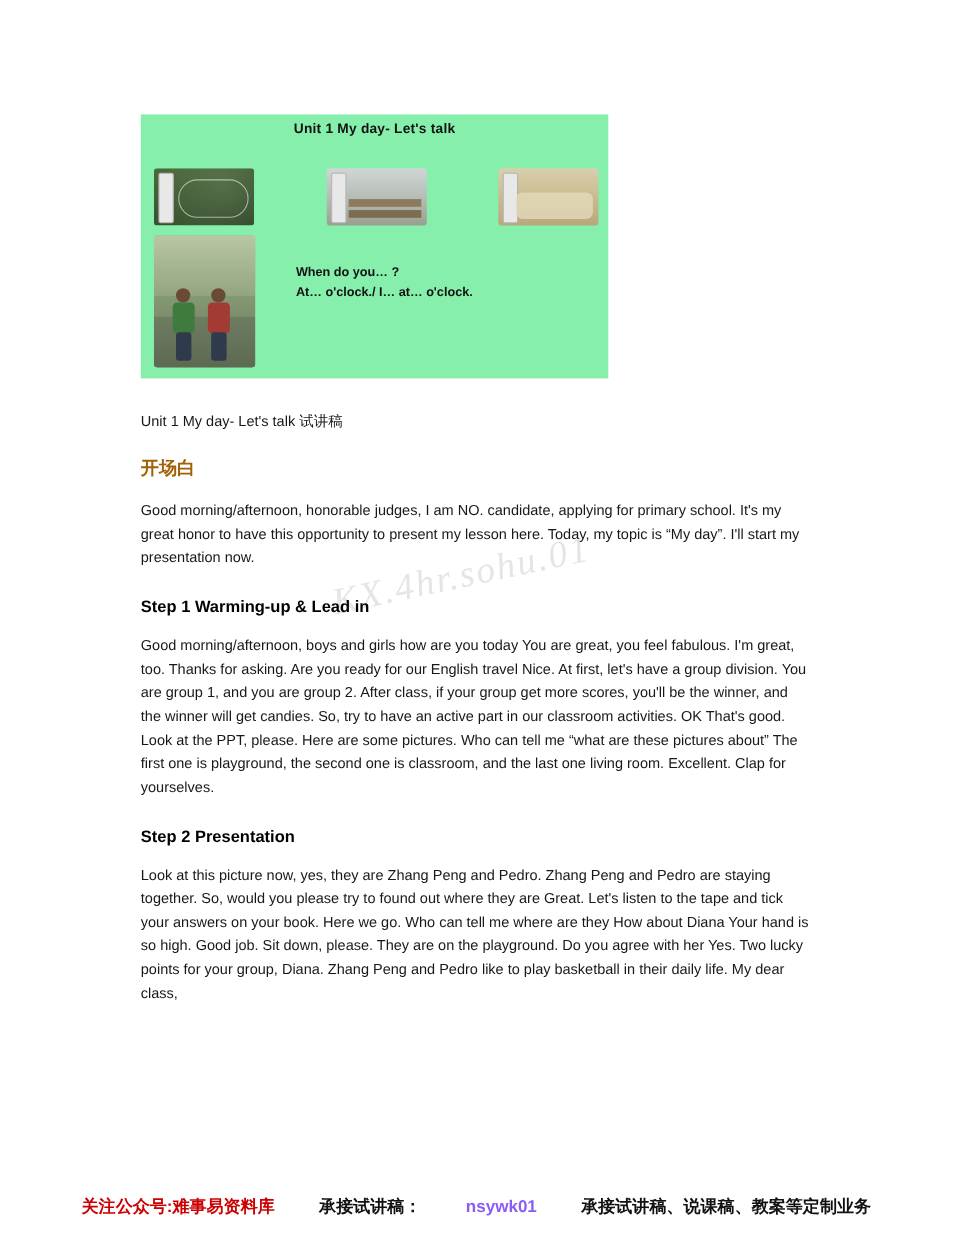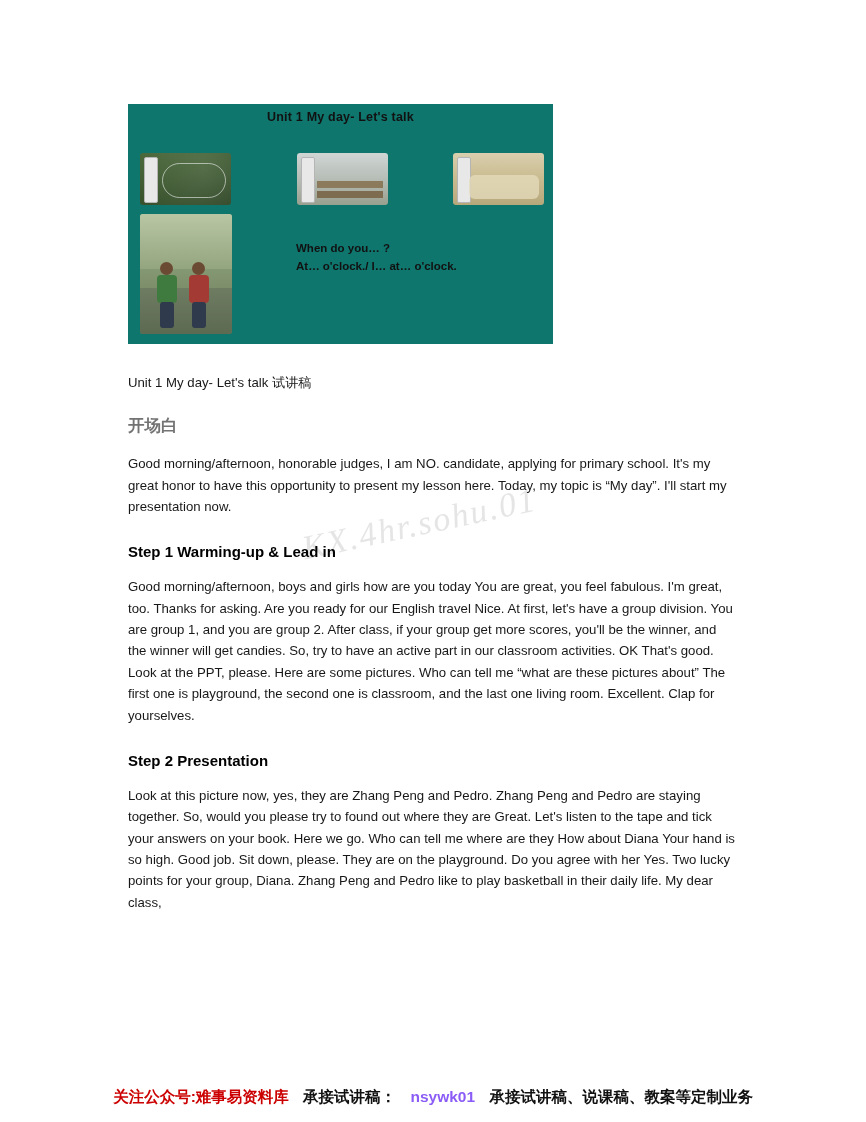--- a/index.html
+++ b/index.html
@@ -23,21 +23,21 @@
     box-sizing: border-box;
   }
 
   
   .slide {
     position: absolute;
     left: 128px;
     top: 104px;
     width: 425px;
     height: 240px;
-    background: #0f766e;
+    background: #86efac;
   }
   .slide-title {
     position: absolute;
     left: 0;
     top: 6px;
     width: 425px;
     text-align: center;
     font-size: 12.5px;
     font-weight: bold;
     color: #111;
@@ -144,21 +144,21 @@
     position: absolute; left: 4px; top: 40px; width: 14px; height: 26px;
     background: #2f3a4c; border-radius: 3px;
   }
   .big-photo .kid-left { left: 16px; }
   .big-photo .kid-left .body { background: #3f7a3f; }
   .big-photo .kid-right { left: 48px; }
   .big-photo .kid-right .body { background: #a33b34; }
 
   .slide-caption {
     position: absolute;
-    left: 168px;
+    left: 141px;
     top: 136px;
     width: 250px;
     font-size: 11.5px;
     line-height: 1.55;
     font-weight: bold;
     color: #111;
   }
 
   
   .doc {
@@ -171,21 +171,21 @@
     font-size: 24px;
     font-weight: bold;
     margin: 0 0 26px 0;
     color: #000;
     letter-spacing: 0.5px;
   }
   h2.doc-h2 {
     font-size: 16.5px;
     font-weight: bold;
     margin: 22px 0 16px 0;
-    color: #737373;
+    color: #a16207;
     font-family: Liberation Serif, serif;
   }
   h3.doc-h3 {
     font-size: 15px;
     font-weight: bold;
     margin: 26px 0 16px 0;
     color: #000;
   }
   p.doc-p {
     font-size: 13.2px;
@@ -224,21 +224,21 @@
     width: 866px;
     text-align: center;
     font-size: 15.5px;
     font-weight: bold;
     white-space: nowrap;
     font-family: "Liberation Sans", sans-serif;
   }
   .footer .red { color: #cc0000; }
   .footer .blue { color: #8b5cf6; }
   .footer .dark { color: #111; }
-  .footer span { margin: 0 5px; }
+  .footer span { margin: 0 18px; }
 </style>
 </head>
 <body>
 
 <div class="page">
 
   <div class="slide">
     <div class="slide-title">Unit 1 My day-  Let's talk</div>
 
     <div class="slide-row-top">

